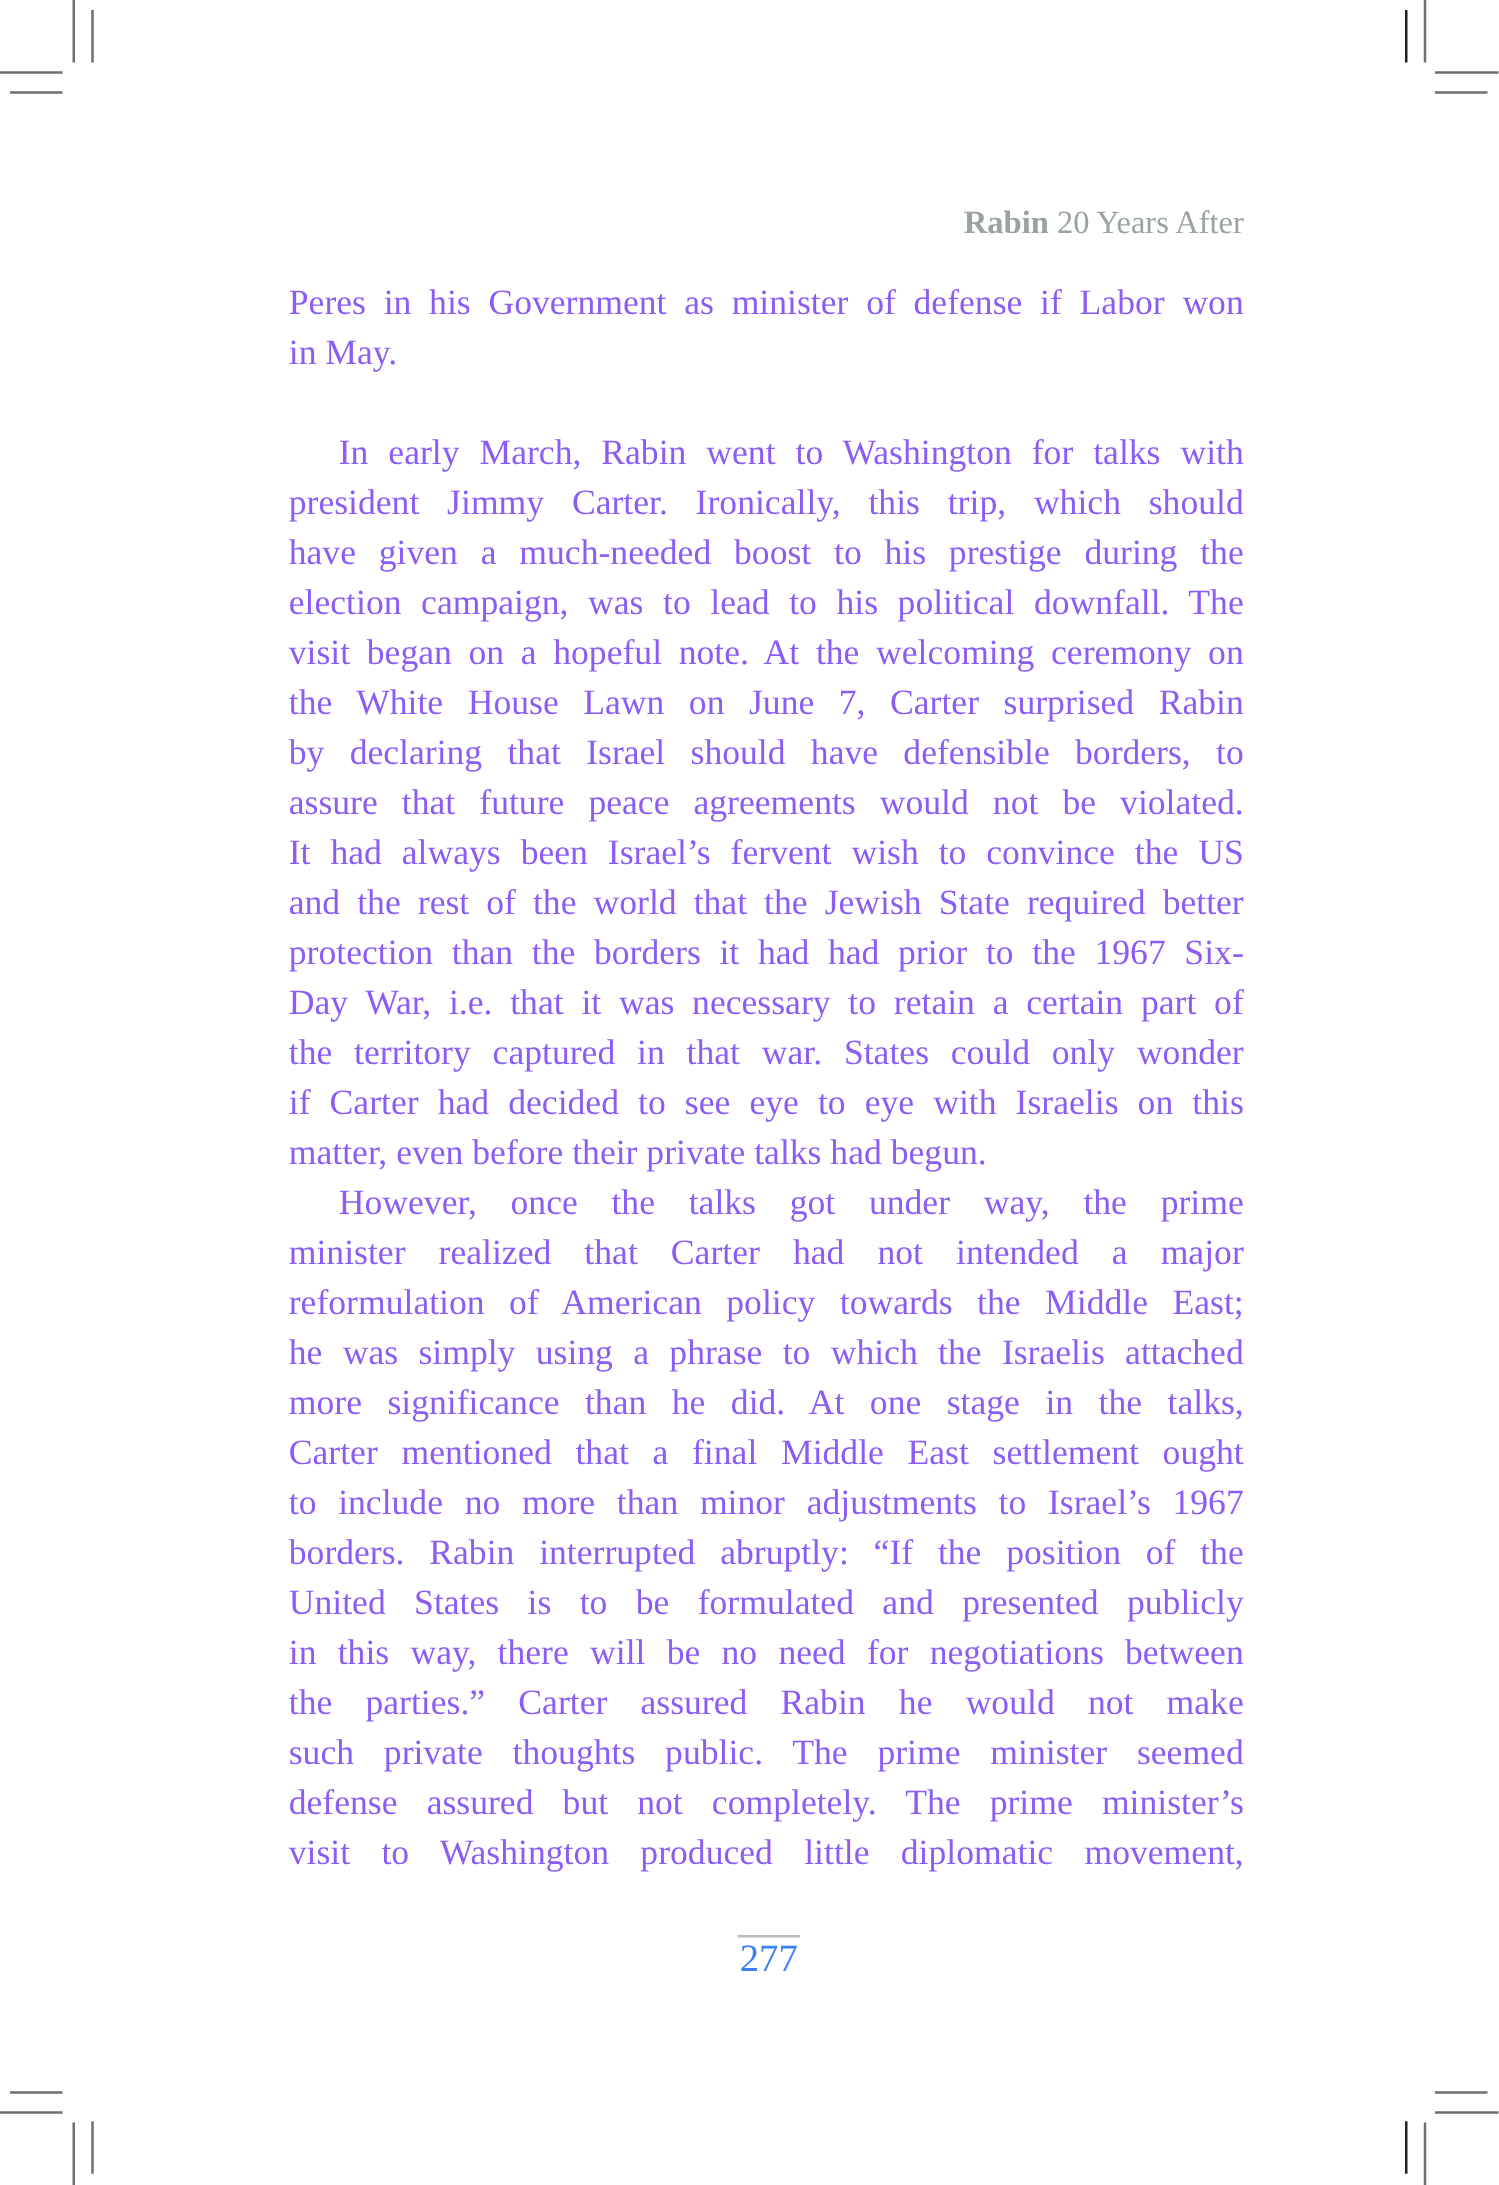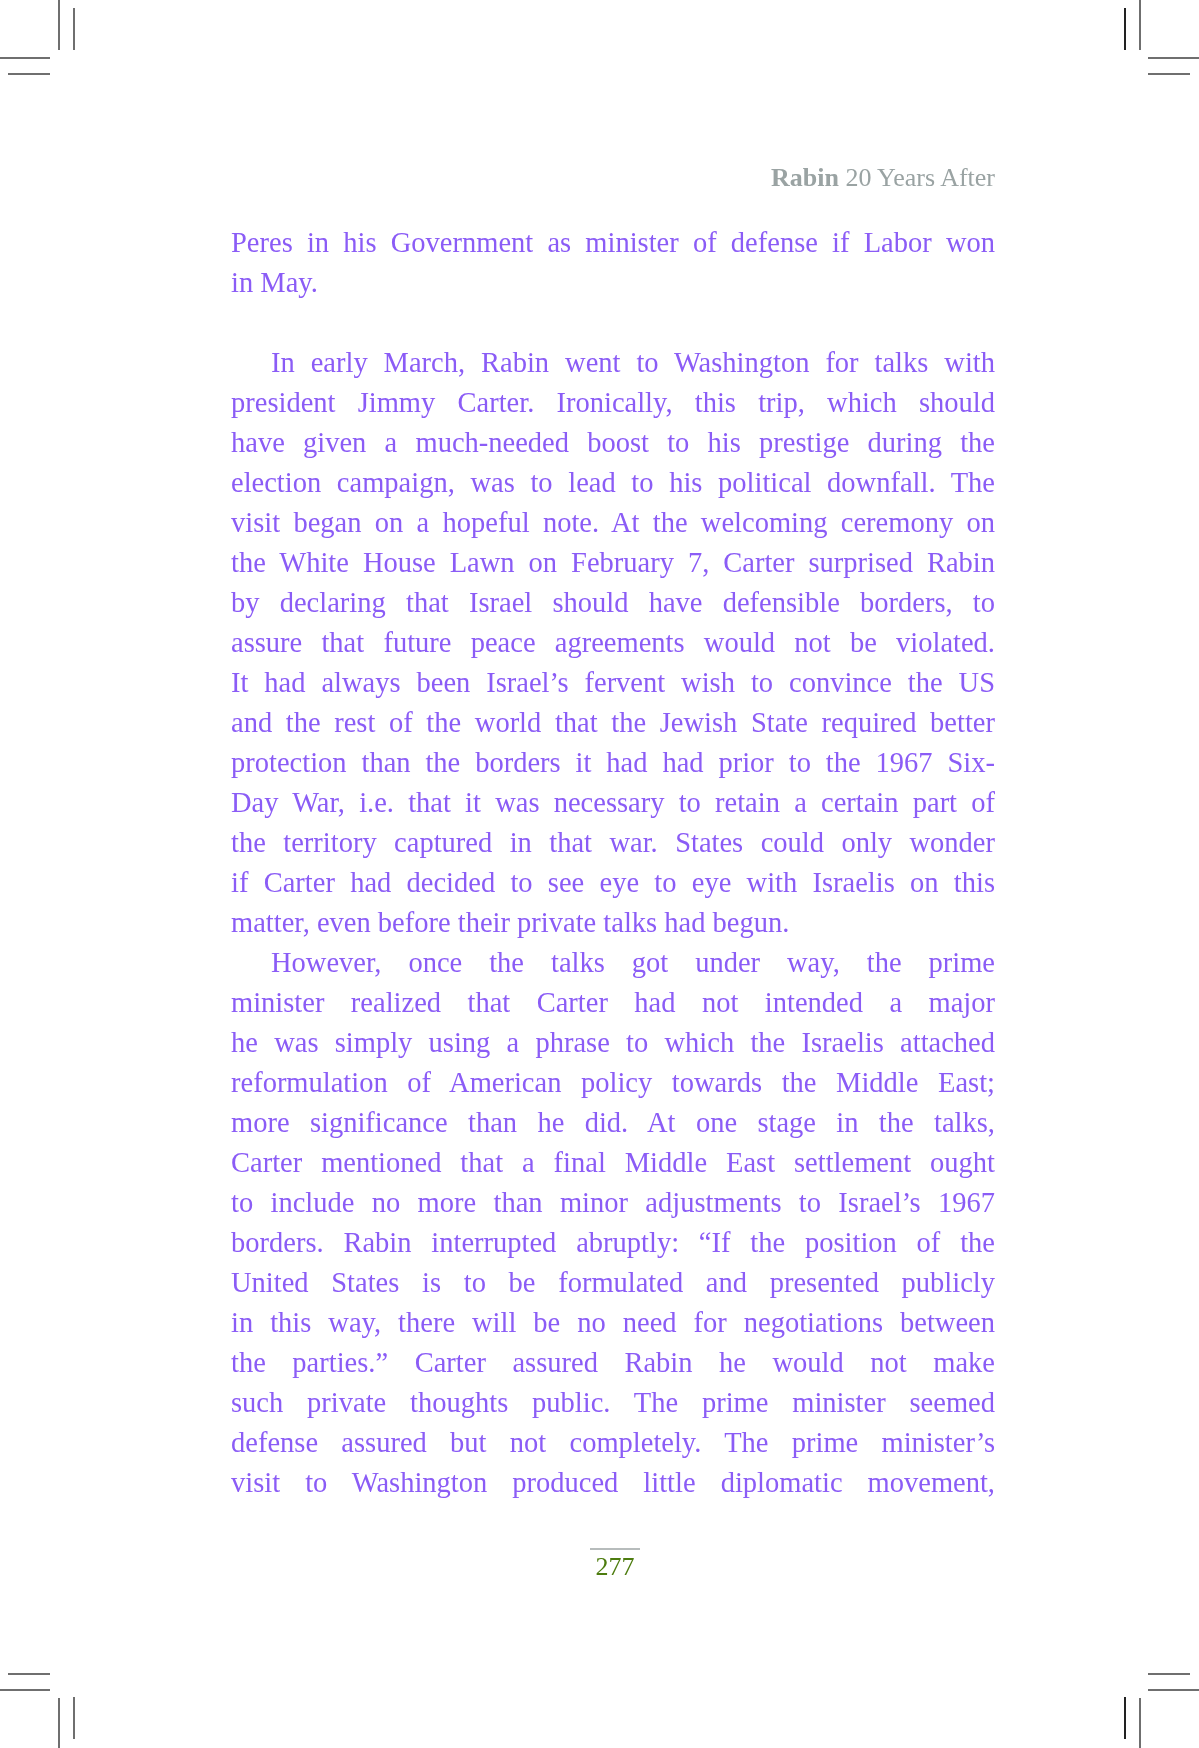--- a/index.html
+++ b/index.html
@@ -16,22 +16,22 @@
       position: absolute; left: 231px; top: 223px; width: 764px;
       font-family: "Liberation Serif", serif; font-size: 28.5px; line-height: 40px;
       color: #8b5cf6;
     }
     .line { display: block; height: 40px; white-space: nowrap; text-align: justify; text-align-last: justify; }
     .line.last { text-align-last: left; }
     .line.indent { padding-left: 40px; }
     .blank { height: 40px; }
     .page-number {
       position: absolute; left: 590px; top: 1548px; width: 50px;
-      text-align: center; font-family: "Liberation Serif", serif; font-size: 26px;
-      color: #4d7c0f; border-top: 2px solid #b7bcbc; line-height: 30px; padding-top: 2px;
+      text-align: center; font-family: "Liberation Serif", serif; font-size: 31px;
+      color: #3b82f6; border-top: 2px solid #b7bcbc; line-height: 30px; padding-top: 2px;
     }
   </style>
 </head>
 <body>
 
 <div class="mark" style="left:58px;top:0;width:2px;height:50px;"></div>
 <div class="mark" style="left:73px;top:8px;width:2px;height:42px;"></div>
 <div class="mark" style="left:0;top:57px;width:50px;height:2px;"></div>
 <div class="mark" style="left:8px;top:73px;width:42px;height:2px;"></div>
 
@@ -56,34 +56,34 @@
 
 <div class="body-text">
   <span class="line last" style="text-align-last: justify;">Peres in his Government as minister of defense if Labor won</span>
   <span class="line last">in May.</span>
   <div class="blank"></div>
   <span class="line indent">In early March, Rabin went to Washington for talks with</span>
   <span class="line">president Jimmy Carter. Ironically, this trip, which should</span>
   <span class="line">have given a much-needed boost to his prestige during the</span>
   <span class="line">election campaign, was to lead to his political downfall. The</span>
   <span class="line">visit began on a hopeful note. At the welcoming ceremony on</span>
-  <span class="line">the White House Lawn on February 7, Carter surprised Rabin</span>
+  <span class="line">the White House Lawn on June 7, Carter surprised Rabin</span>
   <span class="line">by declaring that Israel should have defensible borders, to</span>
   <span class="line">assure that future peace agreements would not be violated.</span>
   <span class="line">It had always been Israel’s fervent wish to convince the US</span>
   <span class="line">and the rest of the world that the Jewish State required better</span>
   <span class="line">protection than the borders it had had prior to the 1967 Six-</span>
   <span class="line">Day War, i.e. that it was necessary to retain a certain part of</span>
   <span class="line">the territory captured in that war. States could only wonder</span>
   <span class="line">if Carter had decided to see eye to eye with Israelis on this</span>
   <span class="line last">matter, even before their private talks had begun.</span>
   <span class="line indent">However, once the talks got under way, the prime</span>
   <span class="line">minister realized that Carter had not intended a major</span>
+  <span class="line">reformulation of American policy towards the Middle East;</span>
   <span class="line">he was simply using a phrase to which the Israelis attached</span>
-  <span class="line">reformulation of American policy towards the Middle East;</span>
   <span class="line">more significance than he did. At one stage in the talks,</span>
   <span class="line">Carter mentioned that a final Middle East settlement ought</span>
   <span class="line">to include no more than minor adjustments to Israel’s 1967</span>
   <span class="line">borders. Rabin interrupted abruptly: “If the position of the</span>
   <span class="line">United States is to be formulated and presented publicly</span>
   <span class="line">in this way, there will be no need for negotiations between</span>
   <span class="line">the parties.” Carter assured Rabin he would not make</span>
   <span class="line">such private thoughts public. The prime minister seemed</span>
   <span class="line">defense assured but not completely. The prime minister’s</span>
   <span class="line">visit to Washington produced little diplomatic movement,</span>

